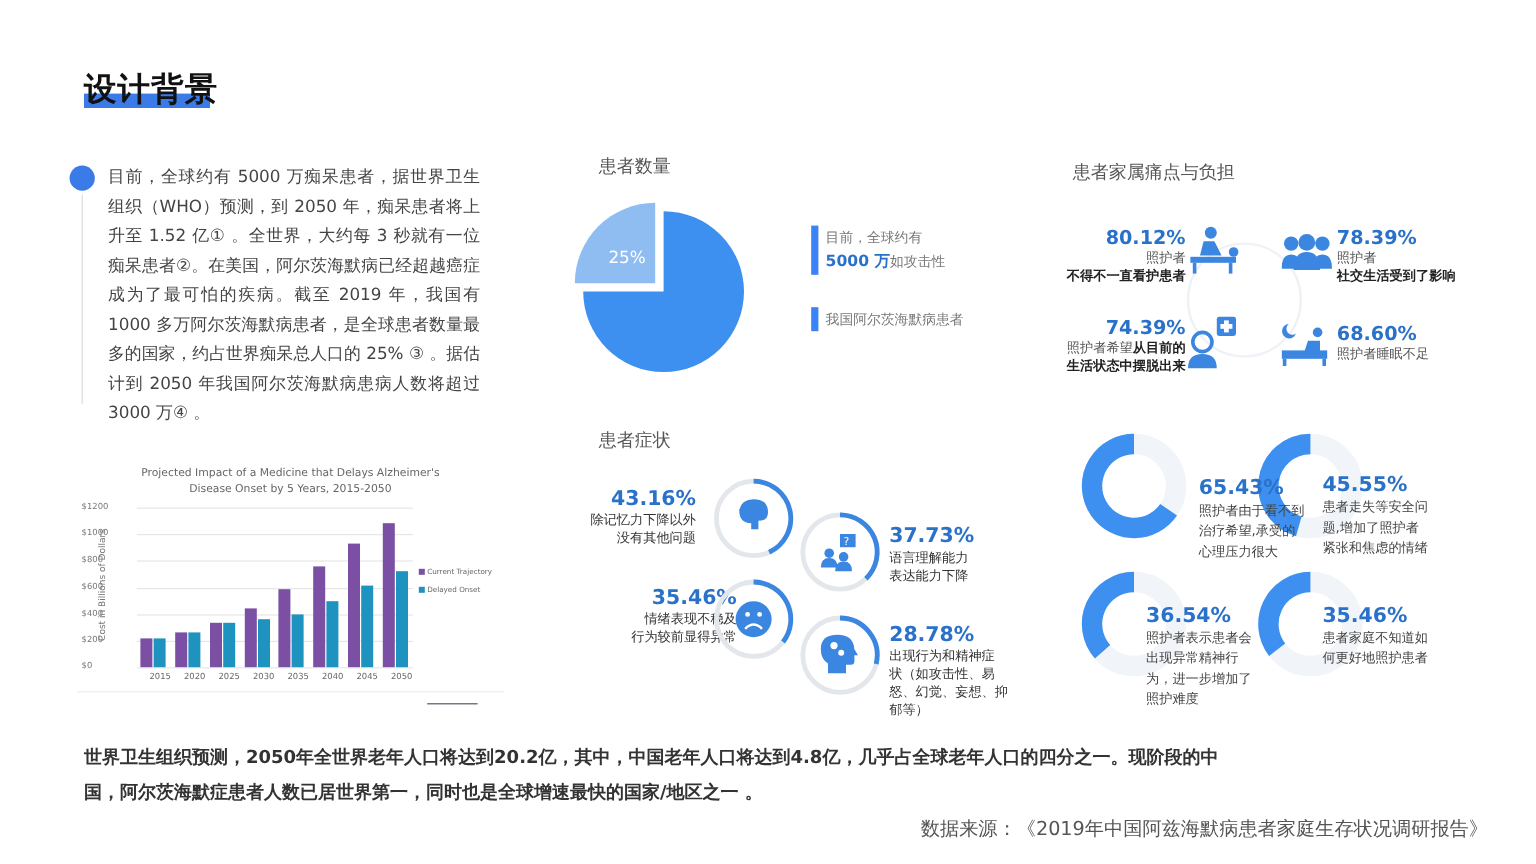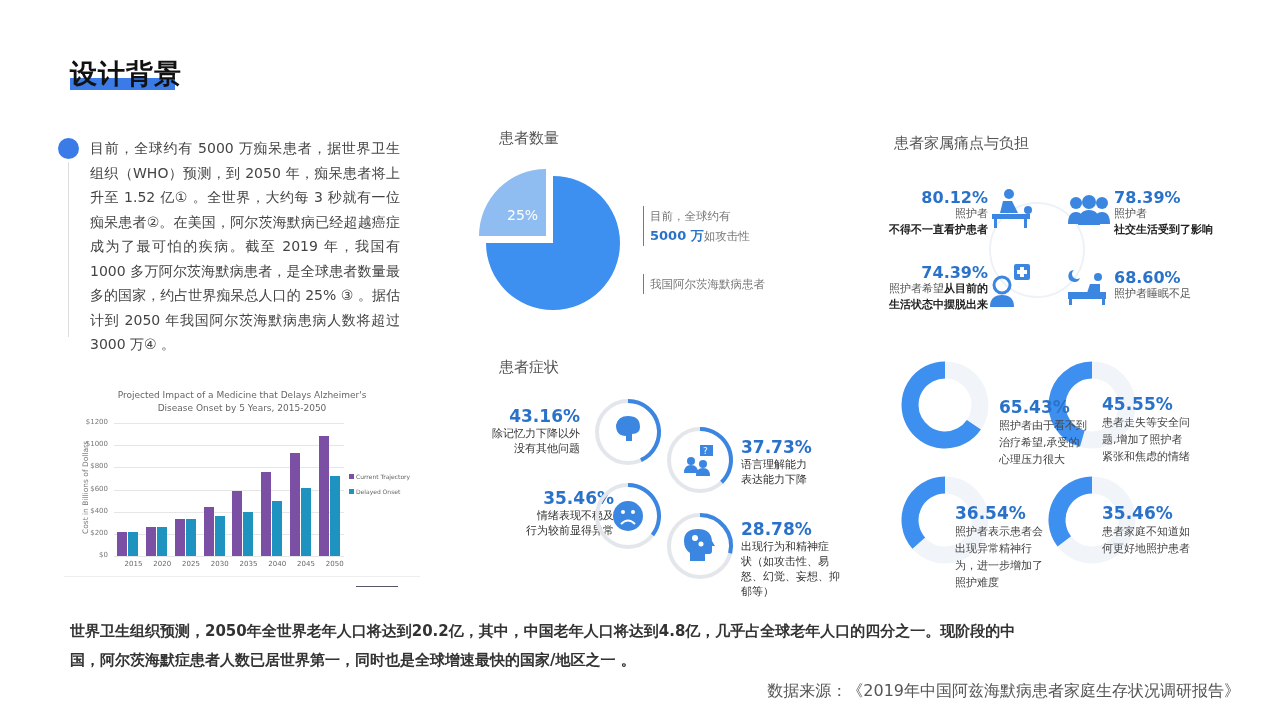--- a/index.html
+++ b/index.html
@@ -16,41 +16,41 @@
   .bullet { left: 58px; top: 138px; width: 21px; height: 21px; border-radius: 50%; background: #3b7be8; }
   .bullet-line { left: 68px; top: 162px; width: 1px; height: 175px; background: #ddd; }
   .intro { left: 90px; top: 136px; width: 310px; font-size: 14px; line-height: 24.5px; color: #444; text-align: justify; }
 
   
   .bar-chart { left: 64px; top: 383px; width: 356px; height: 195px; }
   .bc-title { left: 0; top: 6px; width: 356px; text-align: center; font-size: 9px; line-height: 13px; color: #666; }
   .bc-ylabel { left: -34px; top: 100px; transform: rotate(-90deg); font-size: 7.5px; color: #777; width: 110px; text-align: center; }
   .bc-plot { left: 50px; top: 40px; width: 230px; height: 133px; }
   .bc-grid { position: absolute; left: 0; width: 230px; height: 1px; background: #e6e6e6; }
-  .bc-ytick { position: absolute; right: 236px; font-size: 7px; color: #777; width: 40px; text-align: right; }
+  .bc-ytick { position: absolute; right: 236px; font-size: 7px; color: #777; width: 40px; }
   .bc-bar { position: absolute; bottom: 0; width: 10px; }
   .bc-xtick { position: absolute; top: 137px; font-size: 7px; color: #666; width: 28px; text-align: right; }
   .bc-legend { left: 285px; top: 90px; font-size: 6px; color: #666; }
   .bc-legend div { margin-bottom: 8px; display: flex; align-items: center; }
   .bc-legend span.sw { display: inline-block; width: 5px; height: 5px; margin-right: 2px; }
   .bc-bottom-line { left: 0; top: 193px; width: 356px; height: 1px; background: #eee; }
   .bc-mini-line { left: 292px; top: 203px; width: 42px; height: 1px; background: #556; }
 
   
   .sec-title { font-size: 15px; color: #555; }
 
   
   .pie-svg { left: 478px; top: 168px; }
-  .pie-legend { left: 643px; width: 200px; border-left: 1px solid #3b82f6; padding-left: 6px; font-size: 11.5px; line-height: 20px; color: #777; margin-top: 18px; }
+  .pie-legend { left: 676px; width: 200px; border-left: 6px solid #3b82f6; padding-left: 6px; font-size: 11.5px; line-height: 20px; color: #777; }
   .pie-legend b { color: #2a72c9; font-size: 13px; }
 
   
   .bd-circle { left: 989px; top: 202px; width: 96px; height: 96px; border-radius: 50%; border: 2px solid #eef2f7; }
   .bd-pct { font-size: 16px; font-weight: bold; color: #2a72c9; }
-  .bd-sub { font-size: 11px; color: #555; line-height: 15px; font-family: Liberation Mono, monospace; }
+  .bd-sub { font-size: 11px; color: #555; line-height: 15px; }
   .bd-strong { font-size: 11px; color: #222; font-weight: bold; line-height: 15px; }
   .r { text-align: right; }
 
   
   .sym-pct { font-size: 17px; font-weight: bold; color: #2a72c9; }
   .sym-txt { font-size: 11px; color: #333; line-height: 15px; }
 
   
   .dn-pct { font-size: 17px; font-weight: bold; color: #2a72c9; }
   .dn-txt { font-size: 11px; color: #444; line-height: 17px; }

